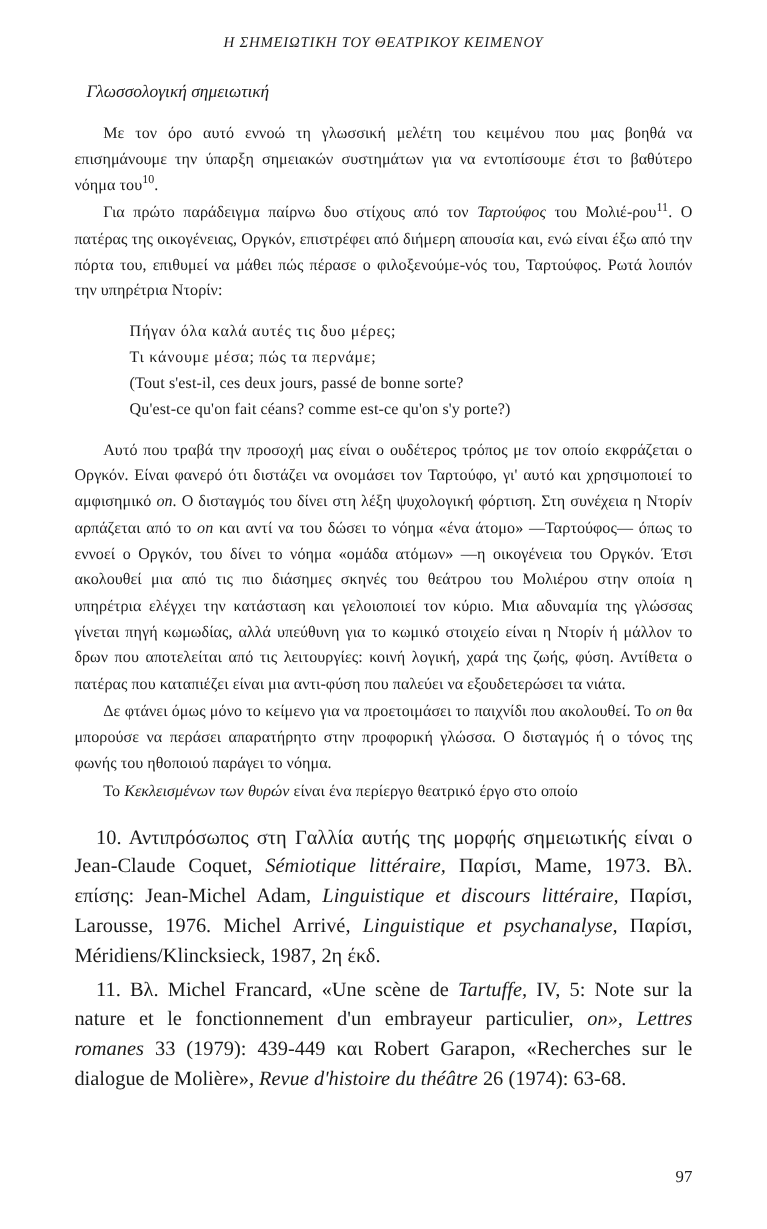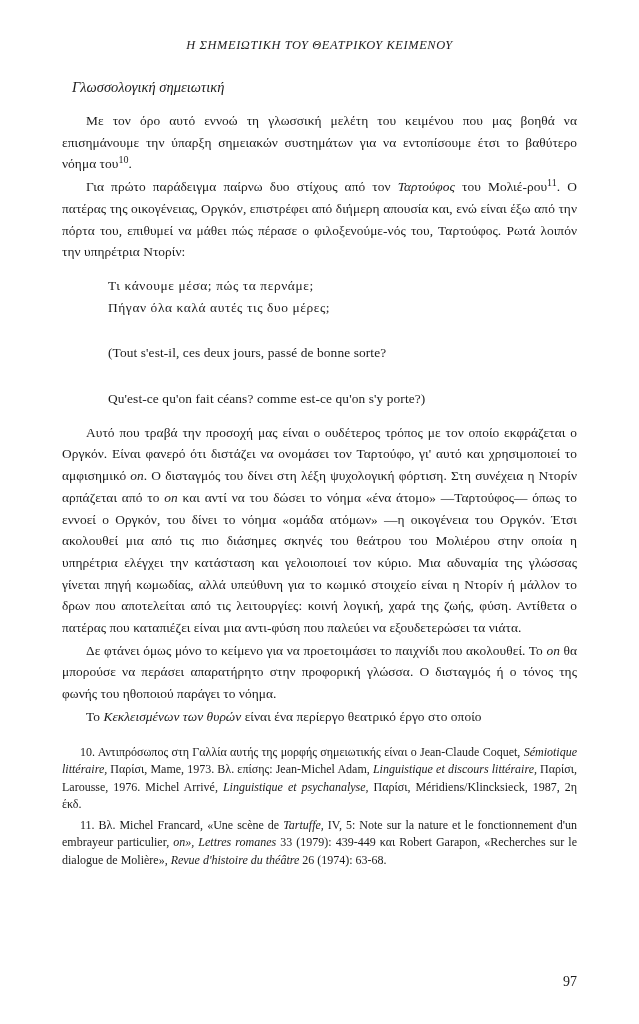--- a/index.html
+++ b/index.html
@@ -14,21 +14,21 @@
     color: #1a1a1a;
     position: relative;
     overflow: hidden;
   }
   .page {
     position: absolute;
     left: 0; top: 0;
     width: 639px;
     height: 1024px;
     box-sizing: border-box;
-    padding: 34px 62px 30px 62px;
+    padding: 24px 62px 30px 62px;
   }
   .running-head {
     text-align: center;
     font-style: italic;
     font-size: 12.4px;
     letter-spacing: 0.6px;
     margin: 4px 0 26px 0;
   }
   .section-title {
     font-style: italic;
@@ -47,33 +47,32 @@
     margin: 12px 0 12px 0;
     font-size: 13.4px;
     line-height: 1.62;
   }
   .verse div {
     margin-left: 46px;
     letter-spacing: 0.6px;
   }
   .verse div.fr {
     letter-spacing: 0.1px;
-    margin-top: 24px;
   }
   .it { font-style: italic; }
   sup {
     font-size: 10px;
     vertical-align: super;
     line-height: 0;
   }
   .footnotes {
     margin-top: 16px;
   }
   .footnotes p {
-    font-size: 12px;
+    font-size: 17px;
     line-height: 1.46;
     text-align: justify;
     margin: 0 0 3px 0;
     text-indent: 18px;
   }
   .page-number {
     position: absolute;
     right: 62px;
     bottom: 34px;
     font-size: 14px;
@@ -86,22 +85,22 @@
 
   <div class="running-head">Η ΣΗΜΕΙΩΤΙΚΗ ΤΟΥ ΘΕΑΤΡΙΚΟΥ ΚΕΙΜΕΝΟΥ</div>
 
   <div class="section-title">Γλωσσολογική σημειωτική</div>
 
   <p class="body"><span>Με τον όρο αυτό εννοώ τη γλωσσική μελέτη του κειμένου που μας βοηθά να επισημάνουμε την ύπαρξη σημειακών συστημάτων για να εντοπίσουμε έτσι το βαθύτερο νόημα του</span><sup>10</sup><span>.</span></p>
 
   <p class="body"><span>Για πρώτο παράδειγμα παίρνω δυο στίχους από τον </span><span class="it">Ταρτούφος</span><span> του Μολιέ-ρου</span><sup>11</sup><span>. Ο πατέρας της οικογένειας, Οργκόν, επιστρέφει από διήμερη απουσία και, ενώ είναι έξω από την πόρτα του, επιθυμεί να μάθει πώς πέρασε ο φιλοξενούμε-νός του, Ταρτούφος. Ρωτά λοιπόν την υπηρέτρια Ντορίν:</span></p>
 
   <div class="verse">
+    <div>Πήγαν όλα καλά αυτές τις δυο μέρες;</div>
     <div>Τι κάνουμε μέσα; πώς τα περνάμε;</div>
-    <div>Πήγαν όλα καλά αυτές τις δυο μέρες;</div>
     <div class="fr">(Tout s'est-il, ces deux jours, passé de bonne sorte?</div>
     <div class="fr">Qu'est-ce qu'on fait céans? comme est-ce qu'on s'y porte?)</div>
   </div>
 
   <p class="body"><span>Αυτό που τραβά την προσοχή μας είναι ο ουδέτερος τρόπος με τον οποίο εκφράζεται ο Οργκόν. Είναι φανερό ότι διστάζει να ονομάσει τον Ταρτούφο, γι' αυτό και χρησιμοποιεί το αμφισημικό </span><span class="it">on</span><span>. Ο δισταγμός του δίνει στη λέξη ψυχολογική φόρτιση. Στη συνέχεια η Ντορίν αρπάζεται από το </span><span class="it">on</span><span> και αντί να του δώσει το νόημα «ένα άτομο» —Ταρτούφος— όπως το εννοεί ο Οργκόν, του δίνει το νόημα «ομάδα ατόμων» —η οικογένεια του Οργκόν. Έτσι ακολουθεί μια από τις πιο διάσημες σκηνές του θεάτρου του Μολιέρου στην οποία η υπηρέτρια ελέγχει την κατάσταση και γελοιοποιεί τον κύριο. Μια αδυναμία της γλώσσας γίνεται πηγή κωμωδίας, αλλά υπεύθυνη για το κωμικό στοιχείο είναι η Ντορίν ή μάλλον το δρων που αποτελείται από τις λειτουργίες: κοινή λογική, χαρά της ζωής, φύση. Αντίθετα ο πατέρας που καταπιέζει είναι μια αντι-φύση που παλεύει να εξουδετερώσει τα νιάτα.</span></p>
 
   <p class="body"><span>Δε φτάνει όμως μόνο το κείμενο για να προετοιμάσει το παιχνίδι που ακολουθεί. Το </span><span class="it">on</span><span> θα μπορούσε να περάσει απαρατήρητο στην προφορική γλώσσα. Ο δισταγμός ή ο τόνος της φωνής του ηθοποιού παράγει το νόημα.</span></p>
 
   <p class="body"><span>Το </span><span class="it">Κεκλεισμένων των θυρών</span><span> είναι ένα περίεργο θεατρικό έργο στο οποίο</span></p>
 

